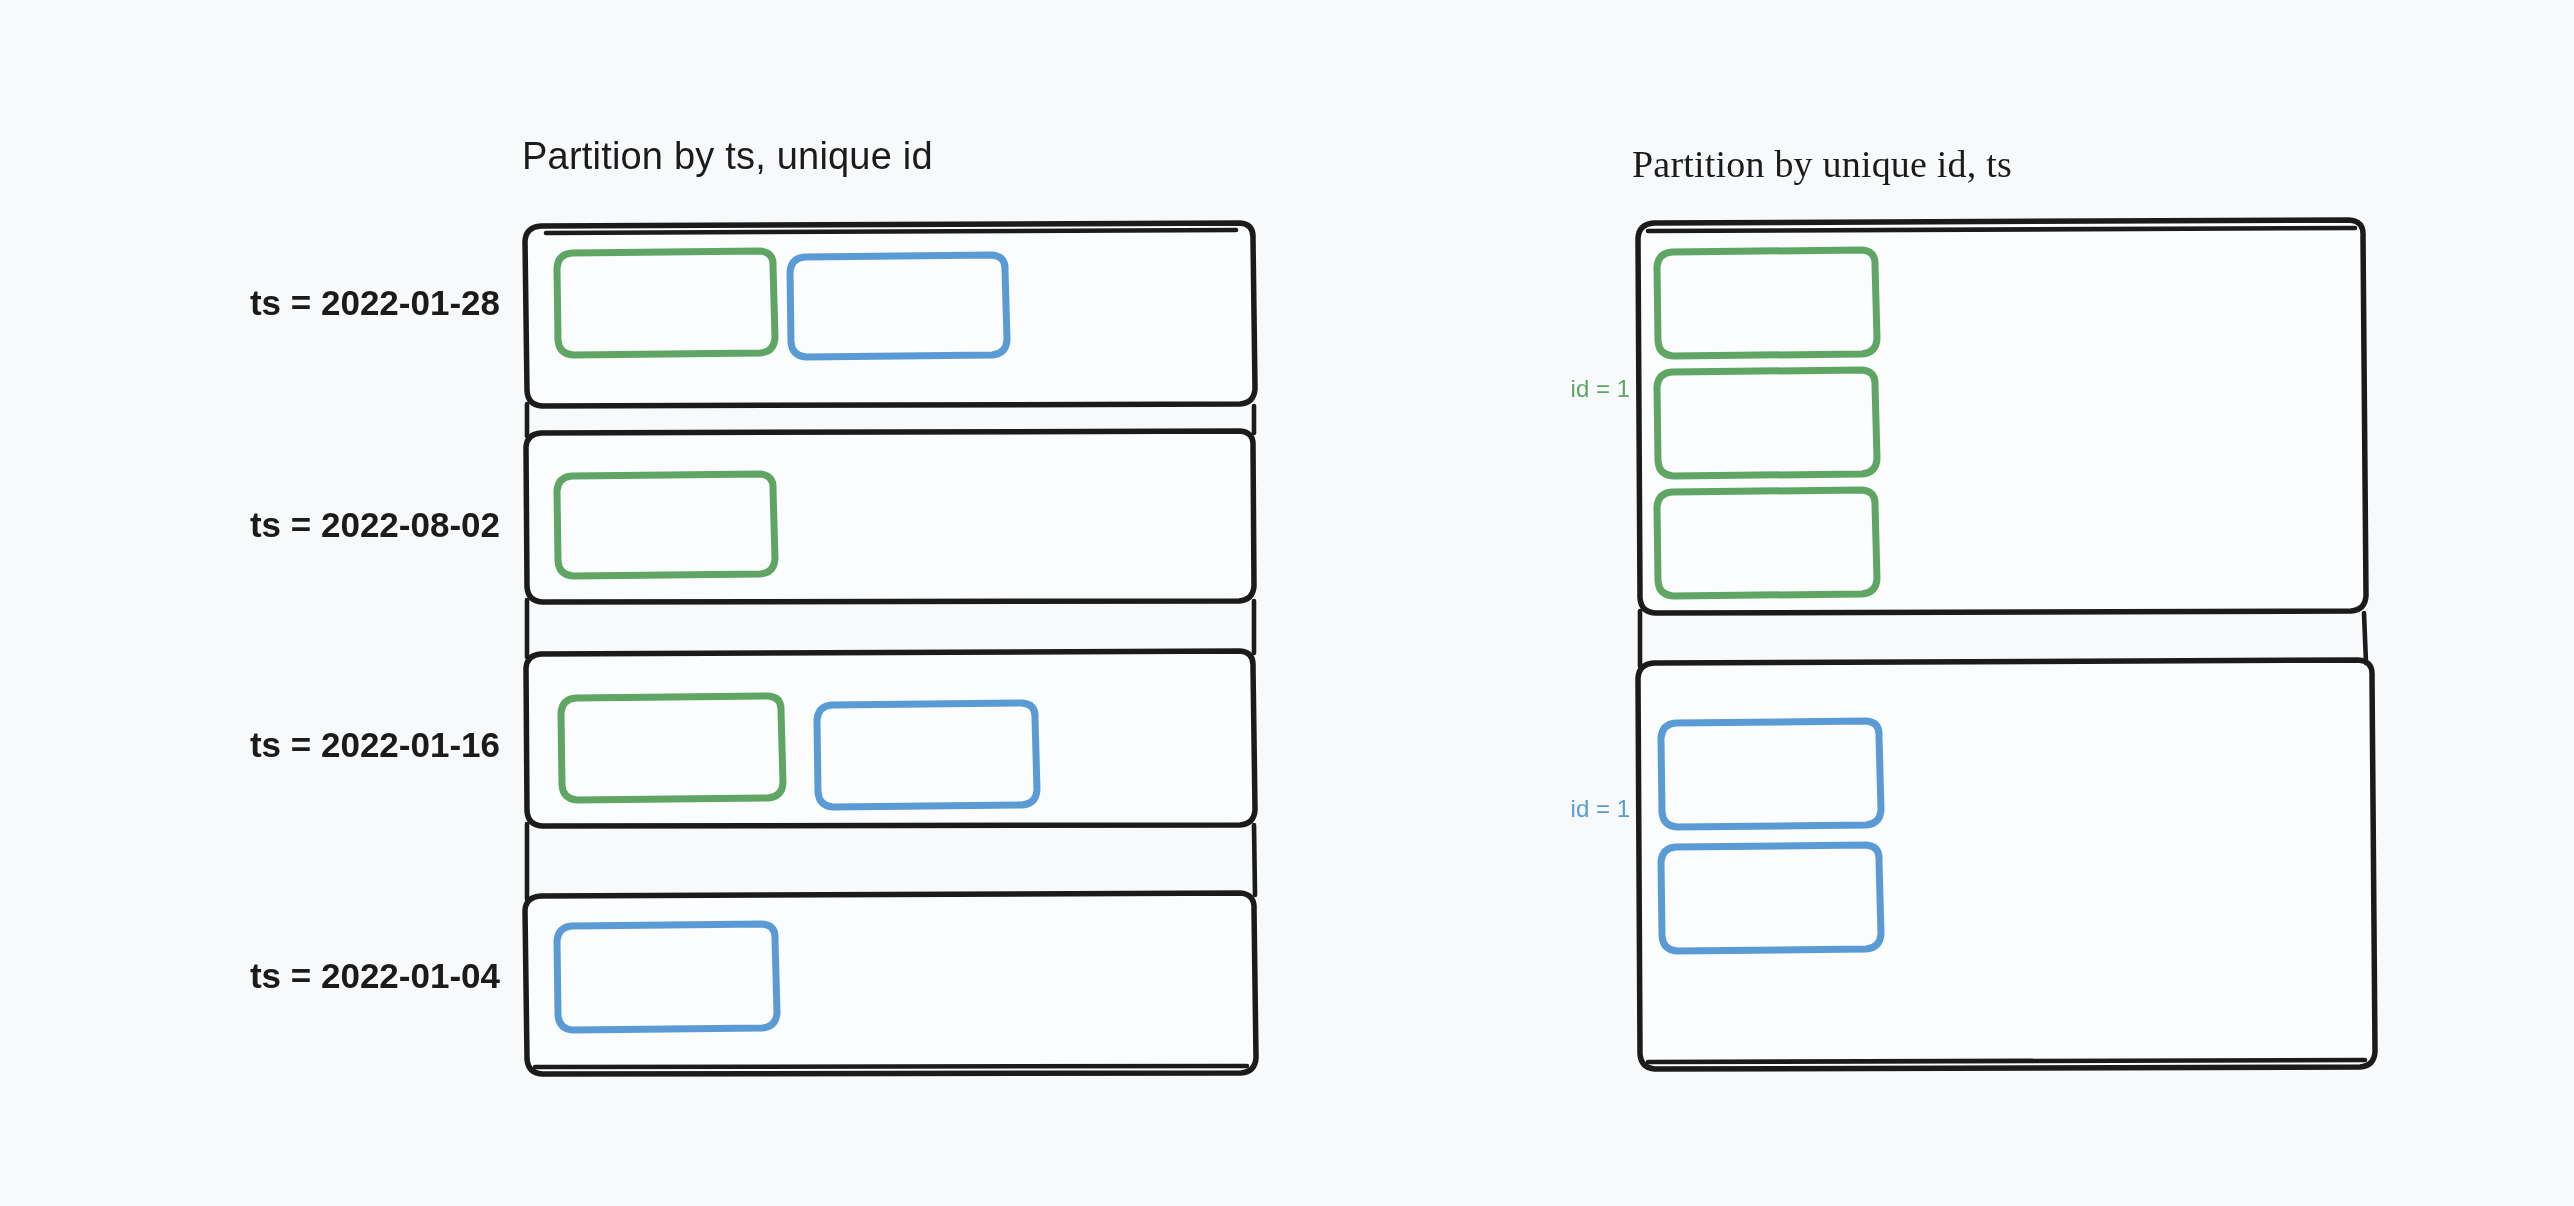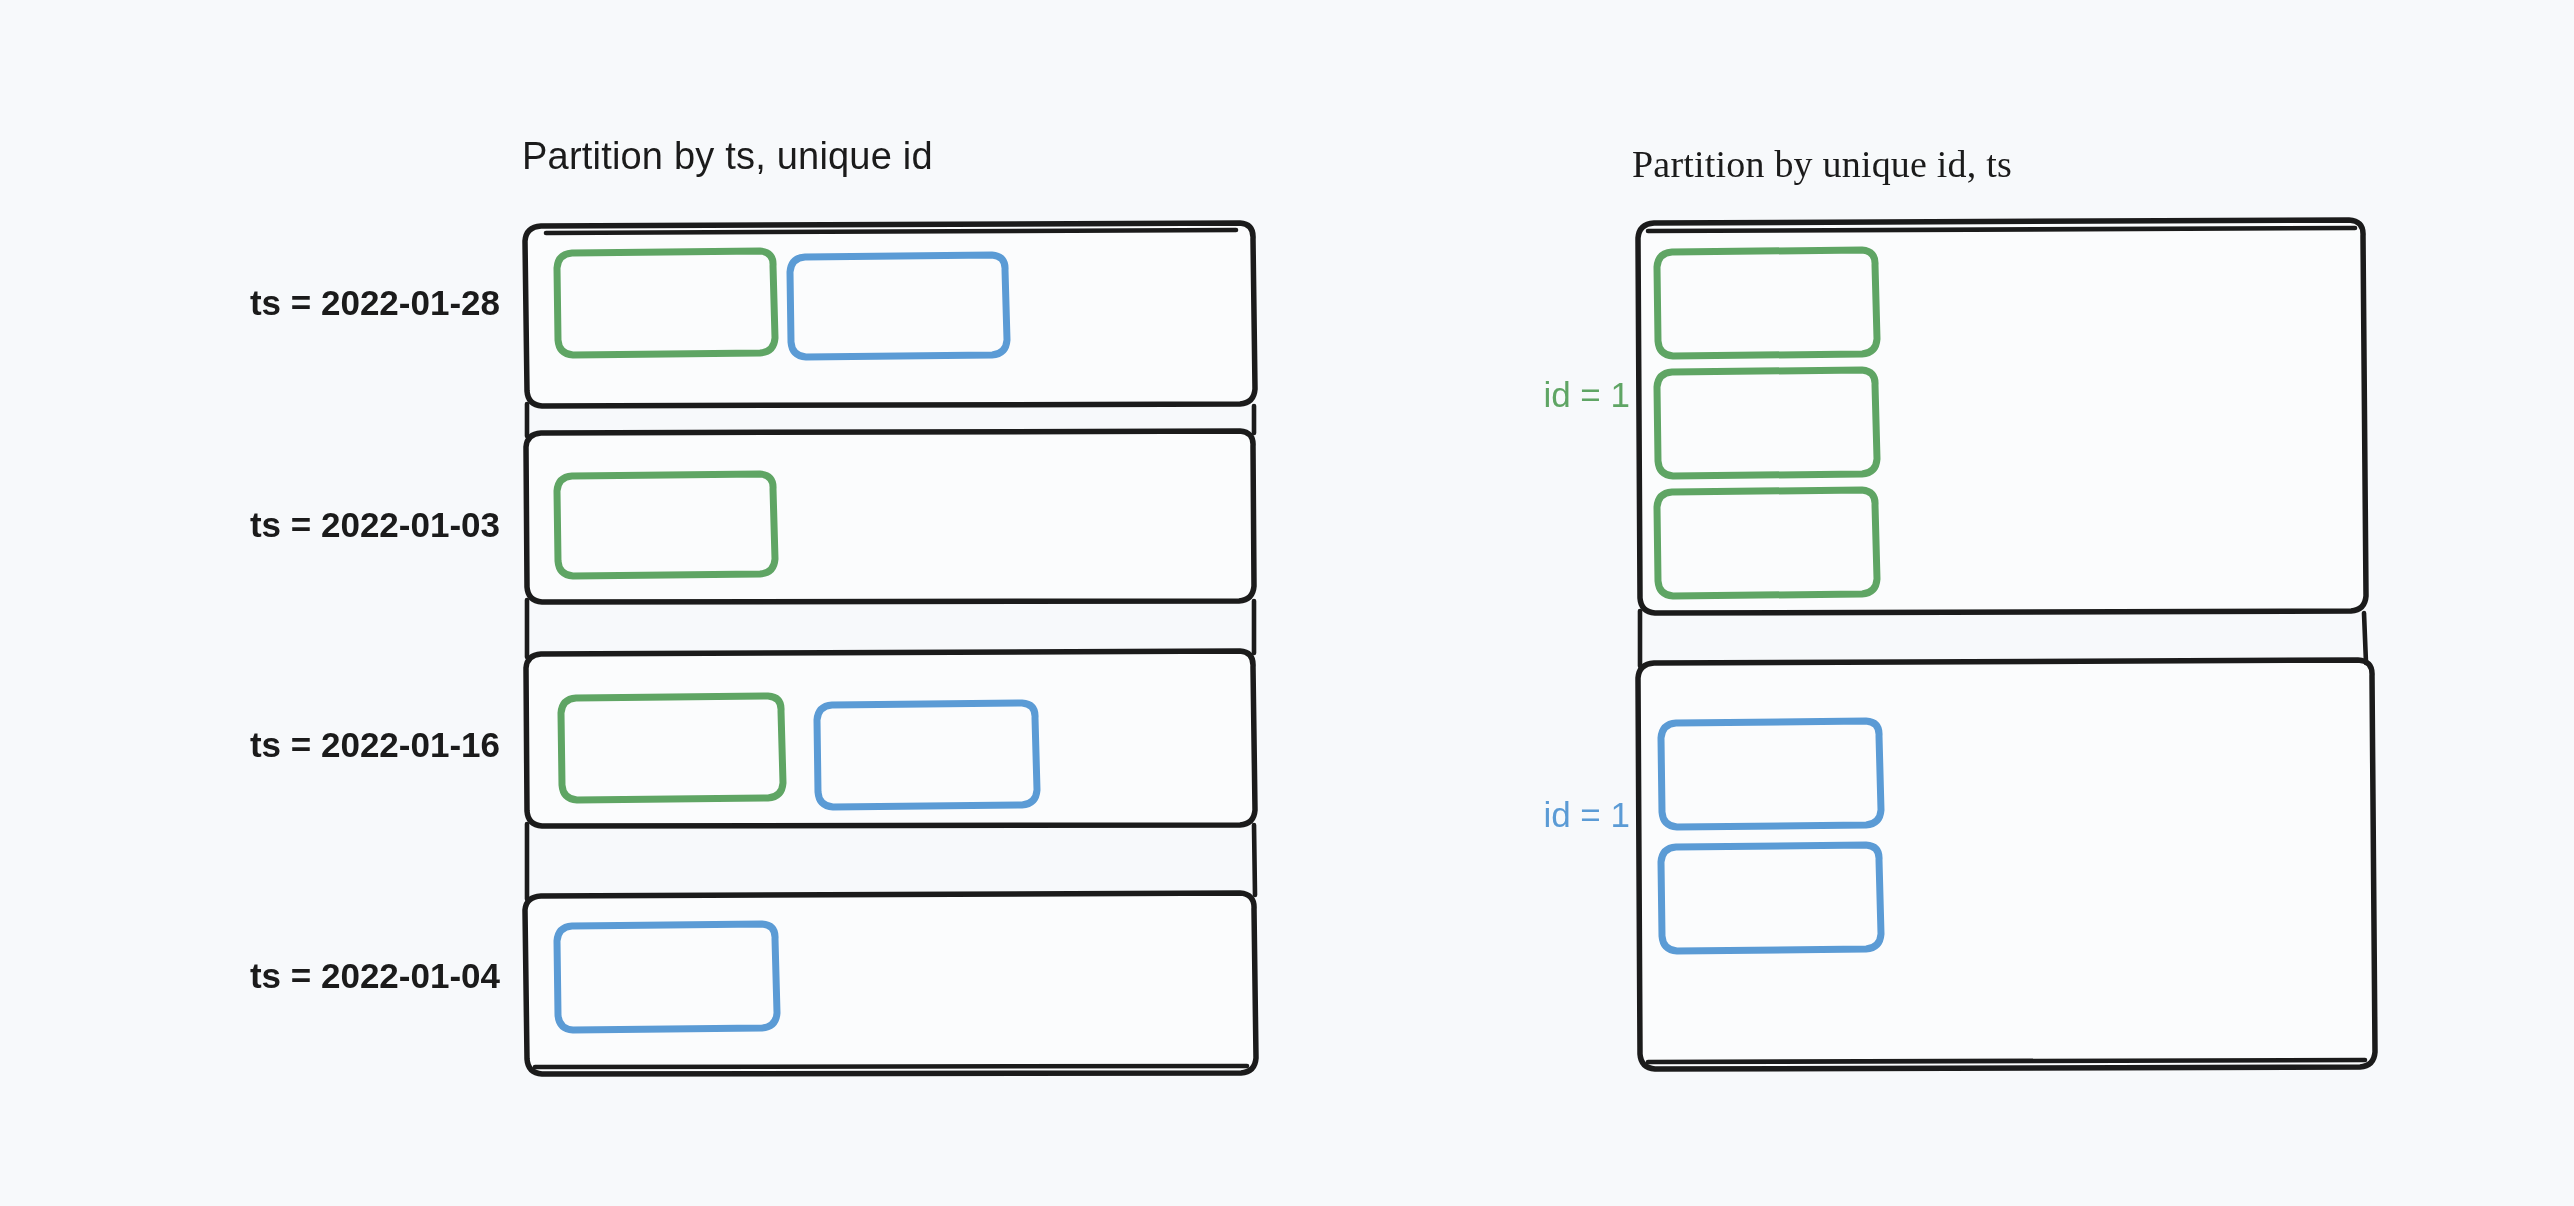--- a/index.html
+++ b/index.html
@@ -41,21 +41,21 @@
     color: #1b1b1b;
     white-space: nowrap;
     text-align: right;
     width: 390px;
     left: 110px;
   }
 
   
   .id-label {
     position: absolute;
-    font-size: 35px;
+    font-size: 24px;
     font-weight: 400;
     white-space: nowrap;
     text-align: right;
     width: 260px;
     left: 1370px;
   }
   .id-label.green { color: #5fa564; }
   .id-label.blue  { color: #5b9bd5; }
 
   
@@ -86,21 +86,21 @@
 </head>
 <body style="background: rgb(247, 249, 251);">
 
 <div id="canvas">
 
   <div class="panel-title" id="title-left">Partition by ts, unique id</div>
 
   <div class="panel-title" id="title-right">Partition by unique id, ts</div>
 
   <div class="ts-label" style="top:283px">ts = 2022-01-28</div>
-  <div class="ts-label" style="top:505px">ts = 2022-01-03</div>
+  <div class="ts-label" style="top:505px">ts = 2022-08-02</div>
   <div class="ts-label" style="top:725px">ts = 2022-01-16</div>
   <div class="ts-label" style="top:956px">ts = 2022-01-04</div>
 
   <div class="id-label green" style="top:375px">id = 1</div>
   <div class="id-label blue" style="top:795px">id = 1</div>
 
   <svg width="2574" height="1206" viewBox="0 0 2574 1206" style="position:absolute;left:0;top:0">
 
     <g>
       <rect class="panel-fill" x="527" y="225" width="727" height="180" rx="14"></rect>

